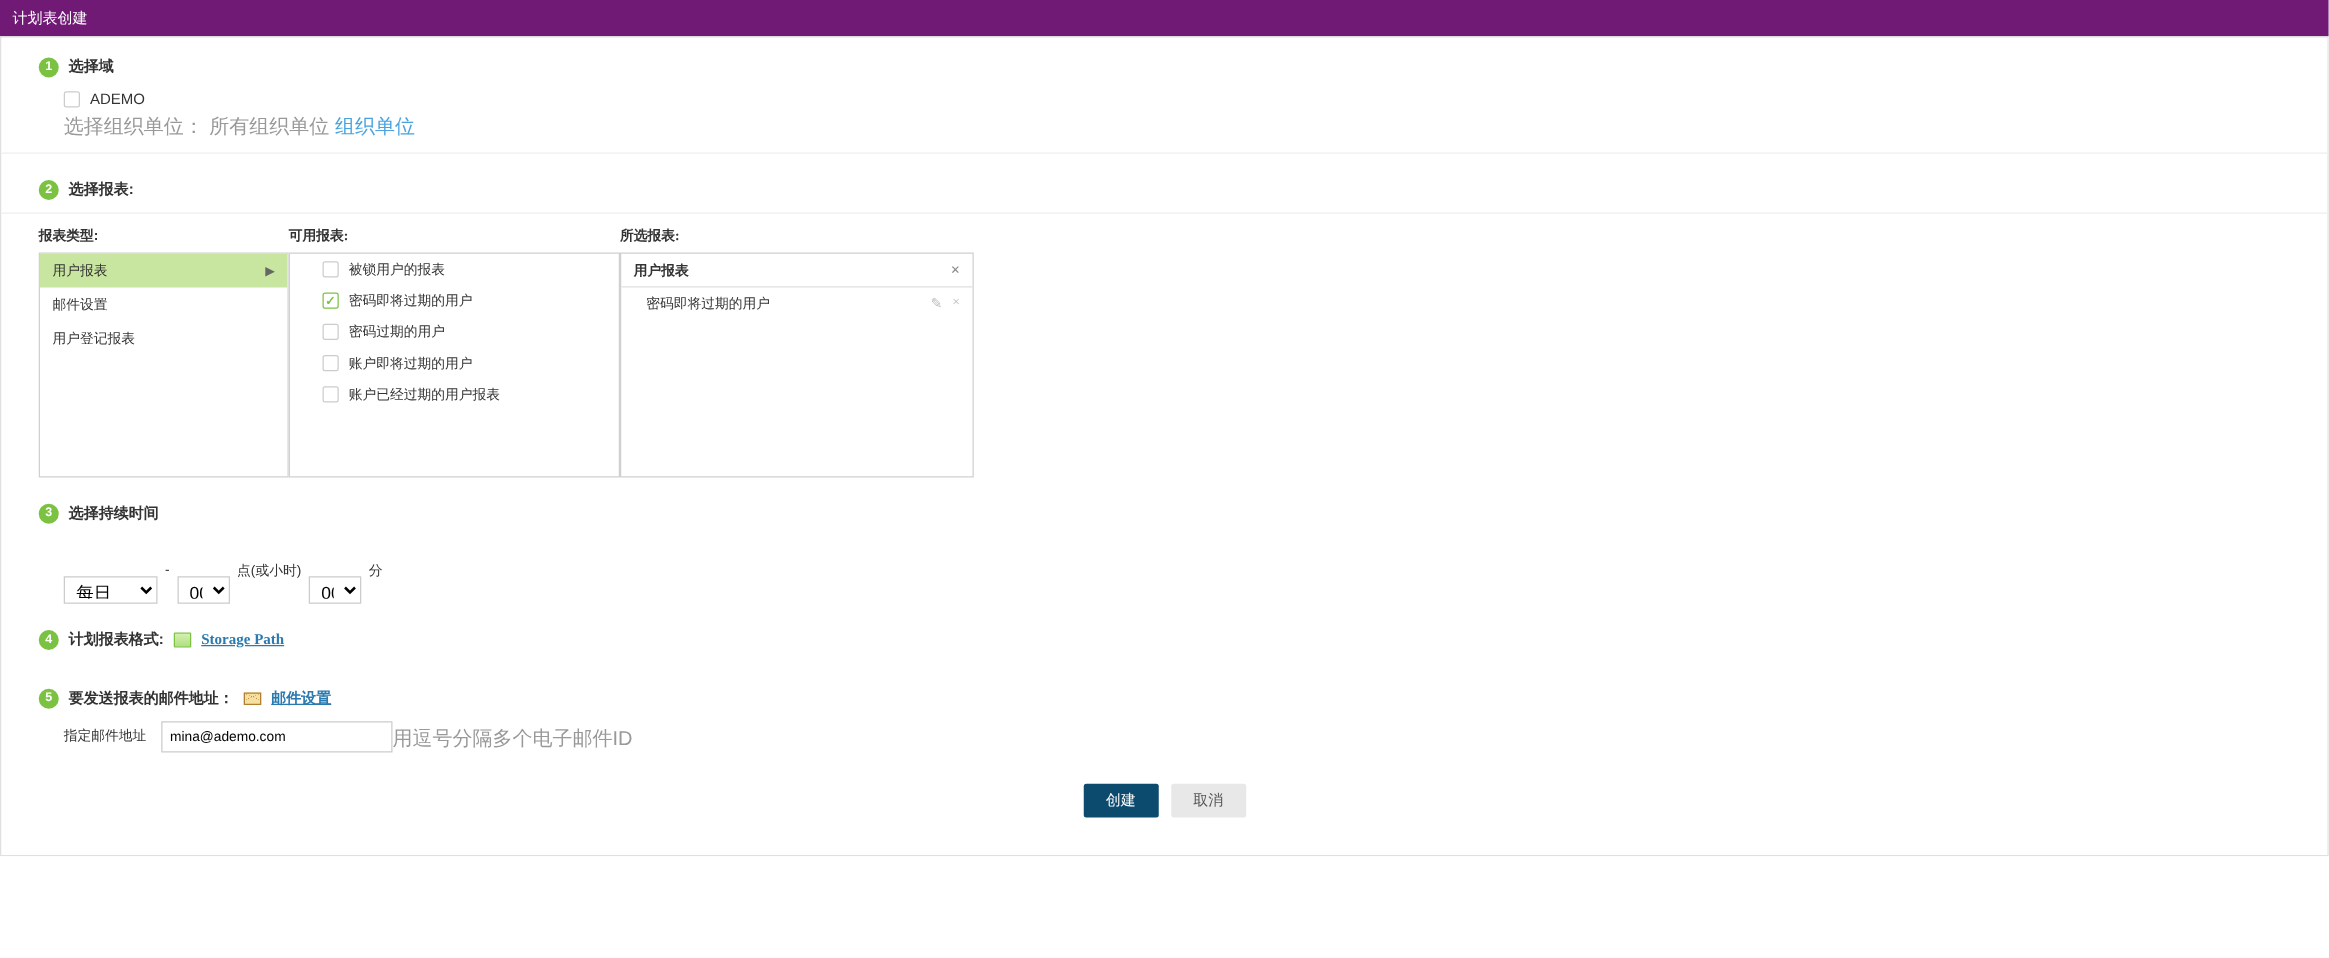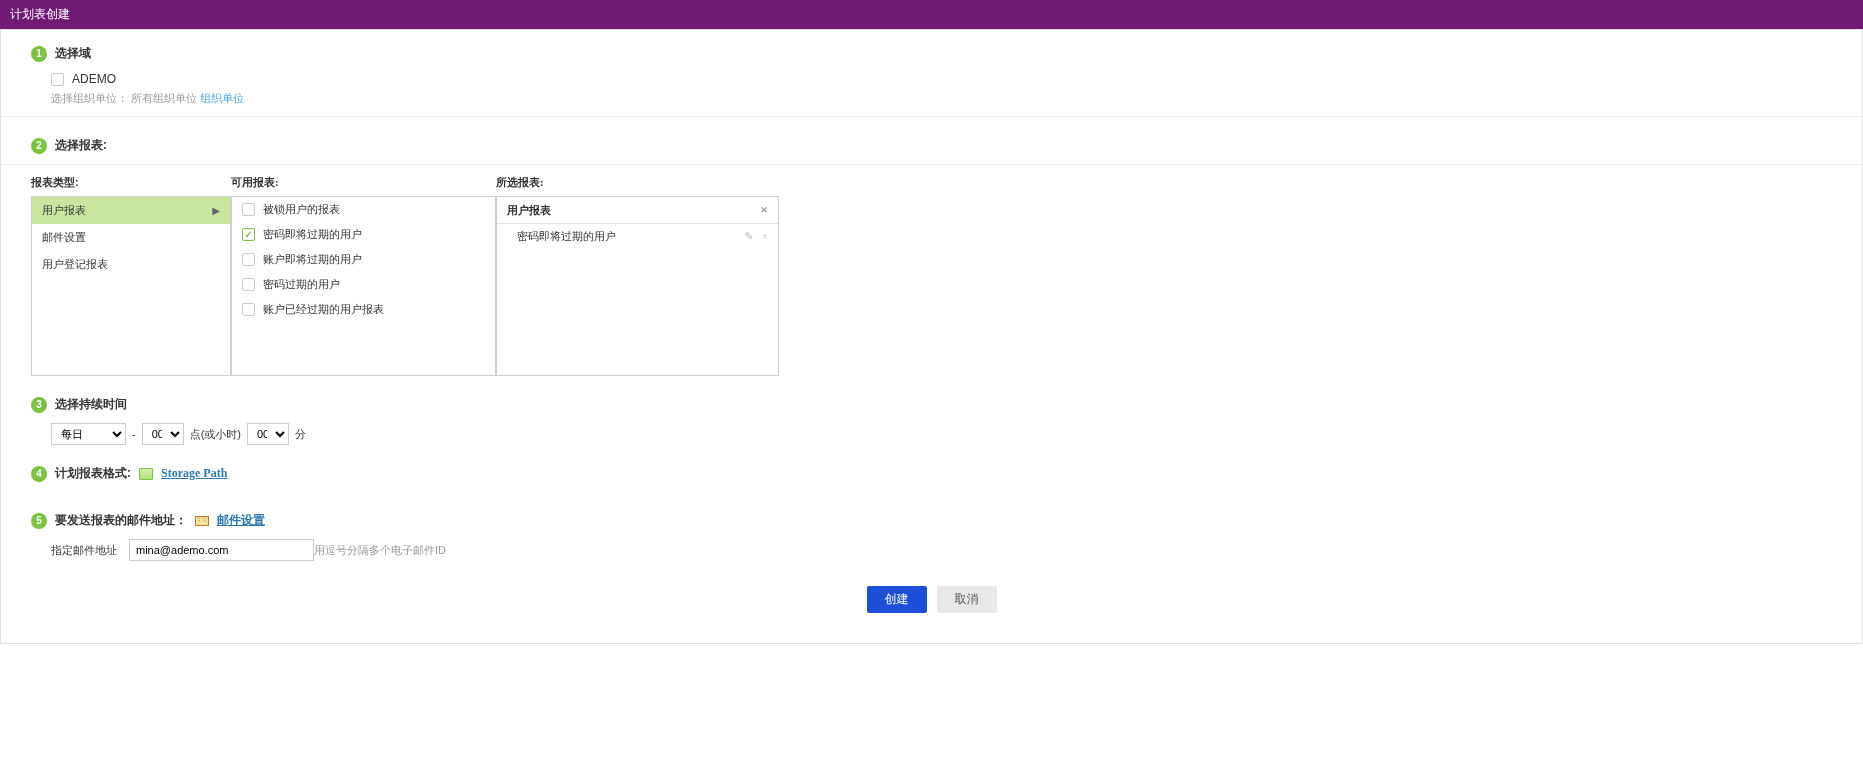--- a/index.html
+++ b/index.html
@@ -8,50 +8,50 @@
 .container { padding: 0 0 20px 0; border: 1px solid #e0e0e0; margin: 0; }
 .step { padding: 15px 30px 5px 30px; }
 .step-header { display: flex; align-items: center; gap: 8px; margin-bottom: 10px; font-weight: bold; font-size: 12px; }
 .step-num { display: inline-flex; align-items: center; justify-content: center; width: 16px; height: 16px; border-radius: 50%; background: #7cc242; color: #fff; font-size: 10px; font-weight: bold; }
 .step-body { padding-left: 20px; }
 .sep { border-top: 1px solid #eee; margin: 5px 0; }
 .checkbox-row { display: flex; align-items: center; gap: 8px; margin-bottom: 5px; }
 .checkbox { width: 13px; height: 13px; border: 1px solid #ccc; border-radius: 2px; display: inline-flex; align-items: center; justify-content: center; cursor: pointer; }
 .checkbox.checked { background: #fff; border-color: #7cc242; }
 .checkbox.checked::after { content: "✓"; color: #7cc242; font-size: 10px; font-weight: bold; }
-.hint { color: #999; font-size: 11px; margin-top: 4px; }
+.hint { color: #999; font-size: 16px; margin-top: 4px; }
 .hint a { color: #4aa3df; text-decoration: none; }
 .columns3 { display: flex; gap: 0; }
 .col { }
 .col-types { width: 200px; }
 .col-avail { width: 265px; font-family: Liberation Serif, serif; }
 .col-sel { width: 283px; margin-left: 0; font-family: Liberation Serif, serif; }
 .col-header { font-size: 11px; font-weight: bold; padding: 4px 0 6px 0; }
 .list-box { border: 1px solid #d0d0d0; height: 180px; overflow: auto; background: #fff; }
 .type-item { padding: 6px 10px; cursor: pointer; display: flex; justify-content: space-between; align-items: center; font-size: 11px; }
 .type-item.active { background: #c8e6a0; }
 .type-item .arrow { color: #666; font-size: 10px; }
-.avail-item { display: flex; align-items: center; gap: 8px; padding: 5px 10px; font-size: 11px; }
+.avail-item { display: flex; align-items: center; gap: 8px; padding: 5px 10px; font-size: 11px; margin-left: 16px; }
 .sel-header { display: flex; justify-content: space-between; align-items: center; padding: 5px 10px; border-bottom: 1px solid #e0e0e0; font-size: 11px; font-weight: bold; }
 .sel-close { cursor: pointer; color: #888; font-size: 13px; }
 .sel-item { display: flex; justify-content: space-between; align-items: center; padding: 5px 10px 5px 20px; font-size: 11px; }
 .sel-actions { display: flex; gap: 8px; color: #bbb; }
 .sel-actions span { cursor: pointer; font-size: 11px; }
 .inline-row { display: flex; align-items: center; gap: 6px; }
-select { border: 1px solid #ccc; padding: 3px 5px; font-size: 11px; height: 22px; background: #fff; }
+select { border: 1px solid #ccc; padding: 3px 5px; font-size: 14px; height: 22px; background: #fff; margin-top: 32px; }
 input[type=text] { border: 1px solid #ccc; padding: 4px 6px; font-size: 11px; width: 185px; }
 .label-inline { font-size: 11px; }
 .link-blue { color: #2a7ab0; text-decoration: underline; cursor: pointer; font-family: Liberation Serif, serif; }
 .fmt-row { display: flex; align-items: center; gap: 10px; }
 .icon-folder { width: 14px; height: 12px; display: inline-block; border: 1px solid #7cc242; background: linear-gradient(#d4f0b0,#b0e080); border-radius: 1px; position: relative; }
 .icon-mail { width: 14px; height: 10px; display: inline-block; border: 1px solid #b08030; background: #f5e0a0; position: relative; }
 .icon-mail::after { content: ""; position: absolute; top: 0; left: 0; right: 0; height: 5px; background: linear-gradient(to bottom right, transparent 48%, #b08030 50%, transparent 52%), linear-gradient(to bottom left, transparent 48%, #b08030 50%, transparent 52%); }
 .footer-btns { display: flex; justify-content: center; gap: 10px; padding: 20px 0 10px 0; }
 .btn { padding: 5px 18px; border: none; font-size: 12px; cursor: pointer; border-radius: 2px; }
-.btn-primary { background: #1d4ed8; color: #fff; }
+.btn-primary { background: #0c4a6e; color: #fff; }
 .btn-default { background: #e8e8e8; color: #555; }
 .field-row { display: flex; align-items: flex-start; gap: 12px; }
 .field-label { font-size: 11px; padding-top: 4px; min-width: 60px; }
 .field-input-wrap { display: flex; flex-direction: row; }
 </style>
 </head>
 <body>
 
 <div class="header-bar">
   <span>计划表创建</span>
@@ -107,25 +107,25 @@
           <div class="avail-item">
             <span class="checkbox"></span>
             <span>被锁用户的报表</span>
           </div>
           <div class="avail-item">
             <span class="checkbox checked"></span>
             <span>密码即将过期的用户</span>
           </div>
           <div class="avail-item">
             <span class="checkbox"></span>
+            <span>密码过期的用户</span>
+          </div>
+          <div class="avail-item">
+            <span class="checkbox"></span>
             <span>账户即将过期的用户</span>
-          </div>
-          <div class="avail-item">
-            <span class="checkbox"></span>
-            <span>密码过期的用户</span>
           </div>
           <div class="avail-item">
             <span class="checkbox"></span>
             <span>账户已经过期的用户报表</span>
           </div>
         </div>
       </div>
       <div class="col col-sel">
         <div class="col-header">所选报表:</div>
         <div class="list-box">

